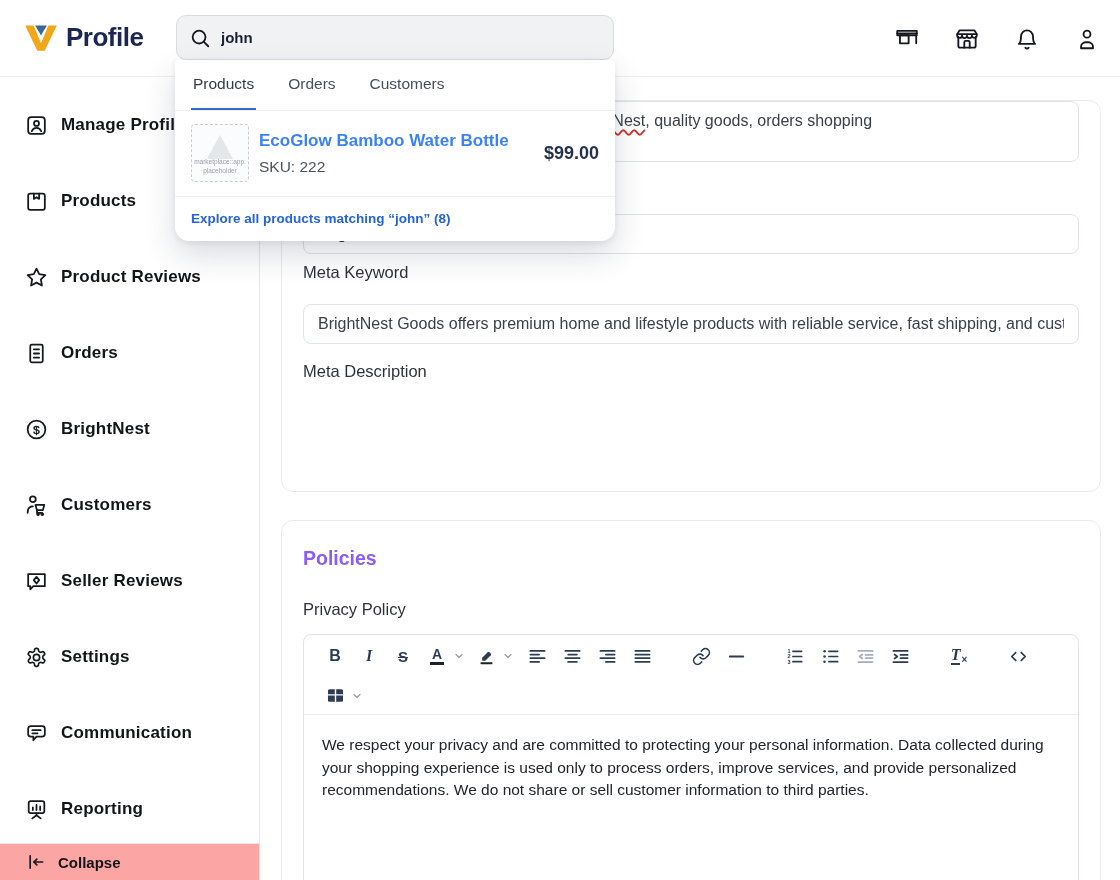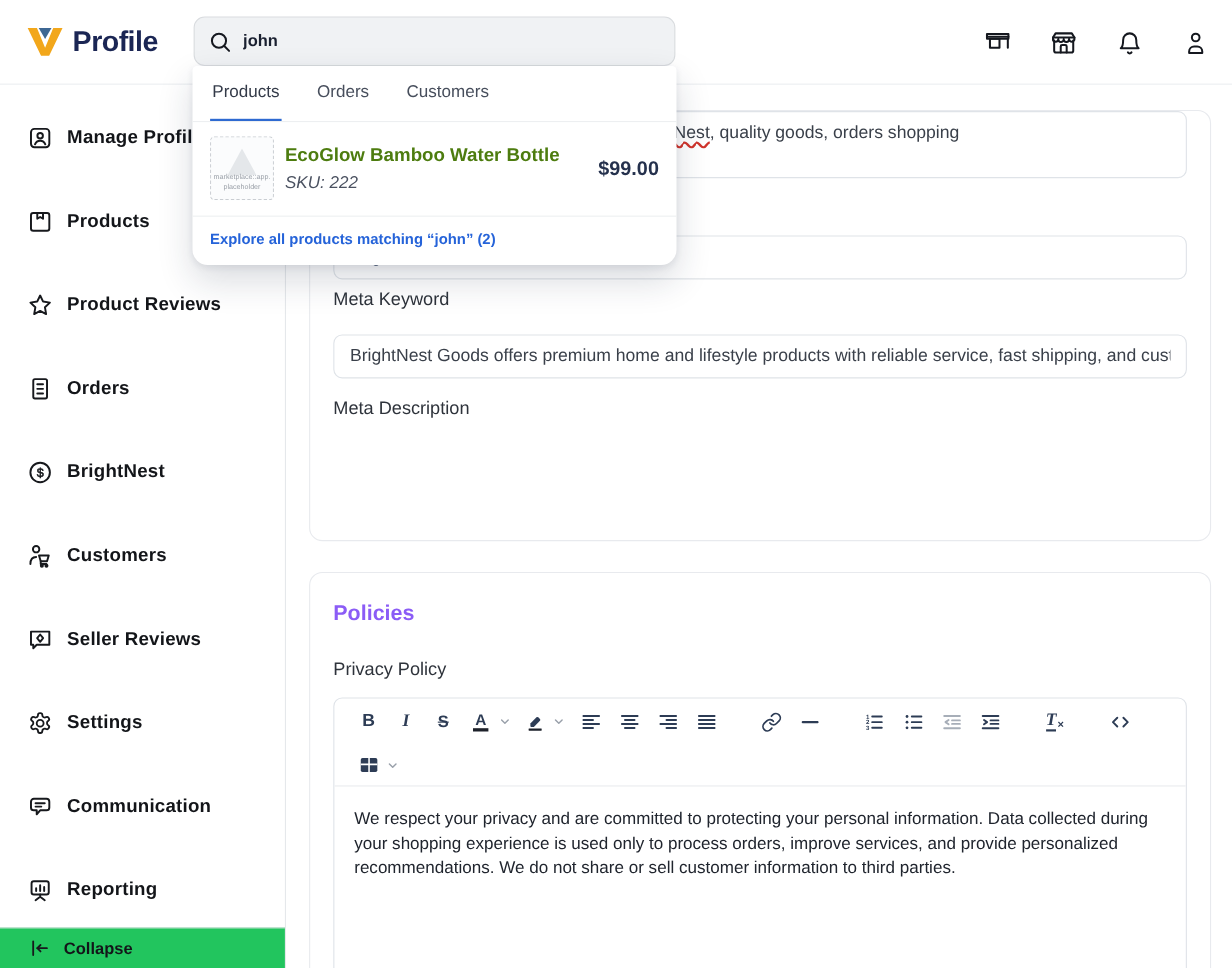--- a/index.html
+++ b/index.html
@@ -25,21 +25,21 @@
   
   .sidebar { position:absolute; left:0; top:77px; width:260px; height:803px; background:#fff;
     border-right:1px solid #e5e8eb; z-index:10; }
   .side-list { padding-top:10px; }
   .side-item { height:76px; display:flex; align-items:center; padding-left:24px; cursor:pointer; }
   .side-item svg { width:25px; height:25px; color:#17191d; flex:0 0 auto; }
   .side-item .lbl { margin-left:12px; font-size:17px; font-weight:600; color:#131519;
     letter-spacing:0.2px; white-space:nowrap; }
   .collapse-row { position:absolute; left:0; top:766px; width:259px; height:37px;
     border-top:1px solid #e5e8eb; display:flex; align-items:center; padding-left:26px;
-    cursor:pointer; background:#22c55e; }
+    cursor:pointer; background:#fca5a5; }
   .collapse-row svg { width:20px; height:20px; color:#17191d; }
   .collapse-row .lbl { margin-left:12px; font-size:15px; font-weight:600; color:#131519; }
 
   
   .card { position:absolute; left:281px; width:820px; background:#fff;
     border:1px solid #e8eaee; border-radius:12px; z-index:1; }
   .card.seo { top:100px; height:392px; }
   .card.policies { top:520px; height:420px; }
   .field-label { position:absolute; left:21px; font-size:16.5px; font-weight:500; color:#2e333b; }
   .tinput { position:absolute; left:21px; width:776px; height:40px; border:1px solid #dfe3e8;
@@ -84,22 +84,22 @@
     cursor:pointer; border-bottom:2.5px solid transparent; padding:0 2px; }
   .dd-tab.active { color:#333a48; border-bottom-color:#2e6ad1; }
   .dd-result { display:flex; align-items:center; padding:13px 16px 14px; cursor:pointer; }
   .ph-box { width:58px; height:58px; border:1px dashed #c9cdd2; border-radius:4px; background:#fbfcfd;
     display:flex; flex-direction:column; align-items:center; justify-content:flex-end;
     overflow:hidden; flex:0 0 auto; }
   .ph-box svg { width:34px; height:26px; margin-bottom:-2px; }
   .ph-text { font-size:6.5px; color:#9aa0a8; text-align:center; line-height:1.5; padding-bottom:5px;
     word-break:break-all; width:54px; }
   .dd-info { margin-left:10px; flex:1 1 auto; min-width:0; }
-  .dd-title { font-size:17px; font-weight:800; color:#4d7c0f; white-space:nowrap; }
-  .dd-sku { font-size:15.5px; color:#4a5160; margin-top:7px;font-style:italic; }
+  .dd-title { font-size:17px; font-weight:800; color:#3b82f6; white-space:nowrap; }
+  .dd-sku { font-size:15.5px; color:#4a5160; margin-top:7px; }
   .dd-price { font-size:18px; font-weight:800; color:#25314d; margin-left:8px; flex:0 0 auto; }
   .dd-footer { border-top:1px solid #edeff1; padding:12px 16px 14px; }
   .dd-link { font-size:13.5px; font-weight:800; color:#2563d9; cursor:pointer; }
 </style>
 </head>
 <body>
 
 <div class="stage">
 
   <div class="card seo">
@@ -381,17 +381,17 @@
           </svg>
         <div class="ph-text">marketplace::app.placeholder</div>
       </div>
       <div class="dd-info">
         <div class="dd-title">EcoGlow Bamboo Water Bottle</div>
         <div class="dd-sku">SKU: 222</div>
       </div>
       <div class="dd-price">$99.00</div>
     </div>
     <div class="dd-footer">
-      <span class="dd-link">Explore all products matching “john” (2)</span>
+      <span class="dd-link">Explore all products matching “john” (8)</span>
     </div>
   </div>
 
 </div>
 
 </body></html>

